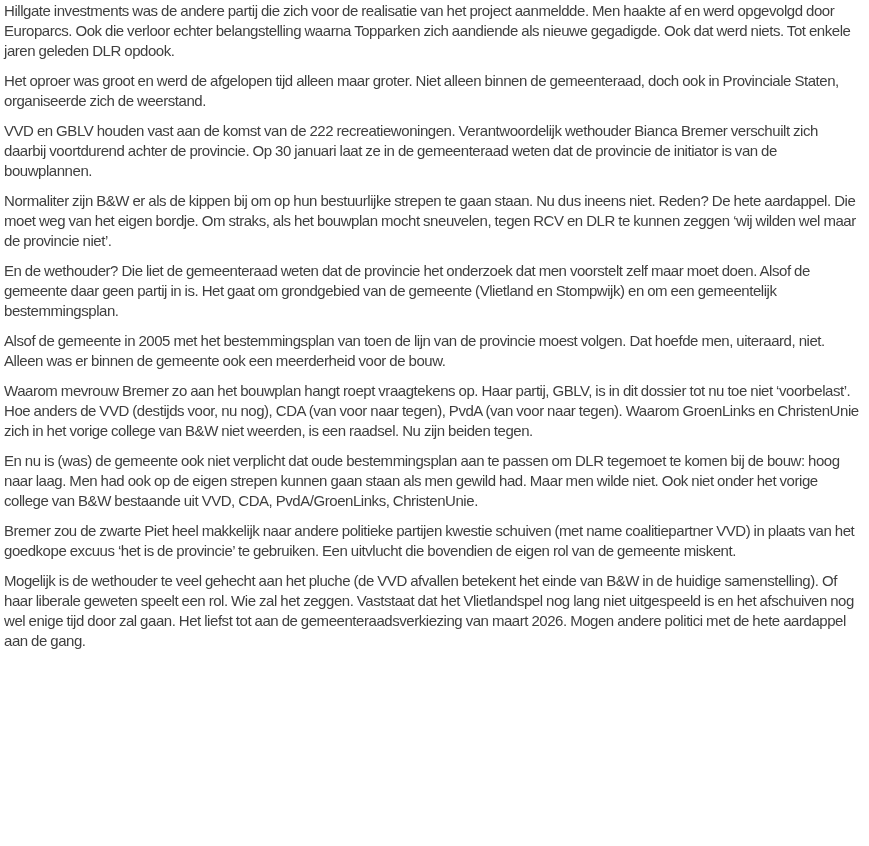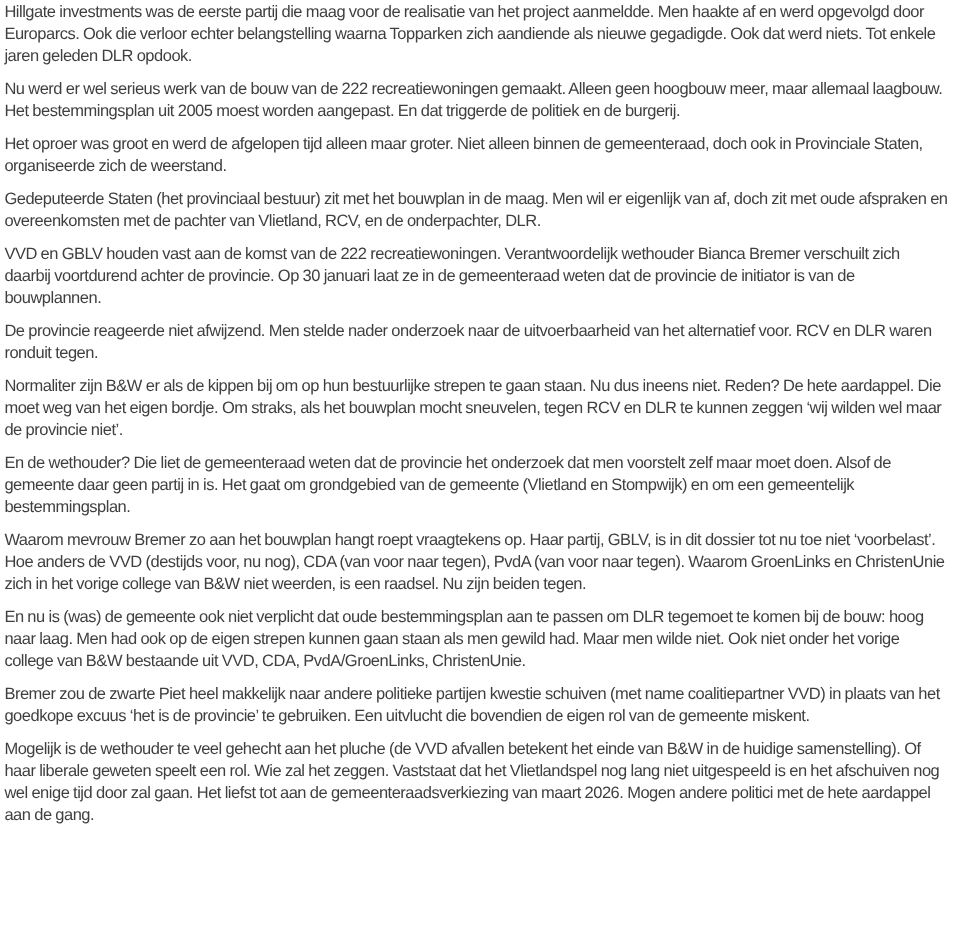--- a/index.html
+++ b/index.html
@@ -26,26 +26,24 @@
   }
   .article-body p {
     margin: 0 0 10px 0;
   }
 </style>
 </head>
 <body>
 
 <main>
   <div class="article-body" id="article-body">
-      <p>Hillgate investments was de eerste partij die maag voor de realisatie van het project aanmeldde. Men haakte af en werd opgevolgd door Europarcs. Ook die verloor echter belangstelling waarna Topparken zich aandiende als nieuwe gegadigde. Ook dat werd niets. Tot enkele jaren geleden DLR opdook.</p>
-      <p>Nu werd er wel serieus werk van de bouw van de 222 recreatiewoningen gemaakt. Alleen geen hoogbouw meer, maar allemaal laagbouw. Het bestemmingsplan uit 2005 moest worden aangepast. En dat triggerde de politiek en de burgerij.</p>
+      <p>Hillgate investments was de andere partij die zich voor de realisatie van het project aanmeldde. Men haakte af en werd opgevolgd door Europarcs. Ook die verloor echter belangstelling waarna Topparken zich aandiende als nieuwe gegadigde. Ook dat werd niets. Tot enkele jaren geleden DLR opdook.</p>
       <p>Het oproer was groot en werd de afgelopen tijd alleen maar groter. Niet alleen binnen de gemeenteraad, doch ook in Provinciale Staten, organiseerde zich de weerstand.</p>
-      <p>Gedeputeerde Staten (het provinciaal bestuur) zit met het bouwplan in de maag. Men wil er eigenlijk van af, doch zit met oude afspraken en overeenkomsten met de pachter van Vlietland, RCV, en de onderpachter, DLR.</p>
       <p>VVD en GBLV houden vast aan de komst van de 222 recreatiewoningen. Verantwoordelijk wethouder Bianca Bremer verschuilt zich daarbij voortdurend achter de provincie. Op 30 januari laat ze in de gemeenteraad weten dat de provincie de initiator is van de bouwplannen.</p>
-      <p>De provincie reageerde niet afwijzend. Men stelde nader onderzoek naar de uitvoerbaarheid van het alternatief voor. RCV en DLR waren ronduit tegen.</p>
       <p>Normaliter zijn B&amp;W er als de kippen bij om op hun bestuurlijke strepen te gaan staan. Nu dus ineens niet. Reden? De hete aardappel. Die moet weg van het eigen bordje. Om straks, als het bouwplan mocht sneuvelen, tegen RCV en DLR te kunnen zeggen ‘wij wilden wel maar de provincie niet’.</p>
       <p>En de wethouder? Die liet de gemeenteraad weten dat de provincie het onderzoek dat men voorstelt zelf maar moet doen. Alsof de gemeente daar geen partij in is. Het gaat om grondgebied van de gemeente (Vlietland en Stompwijk) en om een gemeentelijk bestemmingsplan.</p>
+      <p>Alsof de gemeente in 2005 met het bestemmingsplan van toen de lijn van de provincie moest volgen. Dat hoefde men, uiteraard, niet. Alleen was er binnen de gemeente ook een meerderheid voor de bouw.</p>
       <p>Waarom mevrouw Bremer zo aan het bouwplan hangt roept vraagtekens op. Haar partij, GBLV, is in dit dossier tot nu toe niet ‘voorbelast’. Hoe anders de VVD (destijds voor, nu nog), CDA (van voor naar tegen), PvdA (van voor naar tegen). Waarom GroenLinks en ChristenUnie zich in het vorige college van B&amp;W niet weerden, is een raadsel. Nu zijn beiden tegen.</p>
       <p>En nu is (was) de gemeente ook niet verplicht dat oude bestemmingsplan aan te passen om DLR tegemoet te komen bij de bouw: hoog naar laag. Men had ook op de eigen strepen kunnen gaan staan als men gewild had. Maar men wilde niet. Ook niet onder het vorige college van B&amp;W bestaande uit VVD, CDA, PvdA/GroenLinks, ChristenUnie.</p>
       <p>Bremer zou de zwarte Piet heel makkelijk naar andere politieke partijen kwestie schuiven (met name coalitiepartner VVD) in plaats van het goedkope excuus ‘het is de provincie’ te gebruiken. Een uitvlucht die bovendien de eigen rol van de gemeente miskent.</p>
       <p>Mogelijk is de wethouder te veel gehecht aan het pluche (de VVD afvallen betekent het einde van B&amp;W in de huidige samenstelling). Of haar liberale geweten speelt een rol. Wie zal het zeggen. Vaststaat dat het Vlietlandspel nog lang niet uitgespeeld is en het afschuiven nog wel enige tijd door zal gaan. Het liefst tot aan de gemeenteraadsverkiezing van maart 2026. Mogen andere politici met de hete aardappel aan de gang.</p>
     </div>
 </main>
 
 </body></html>

